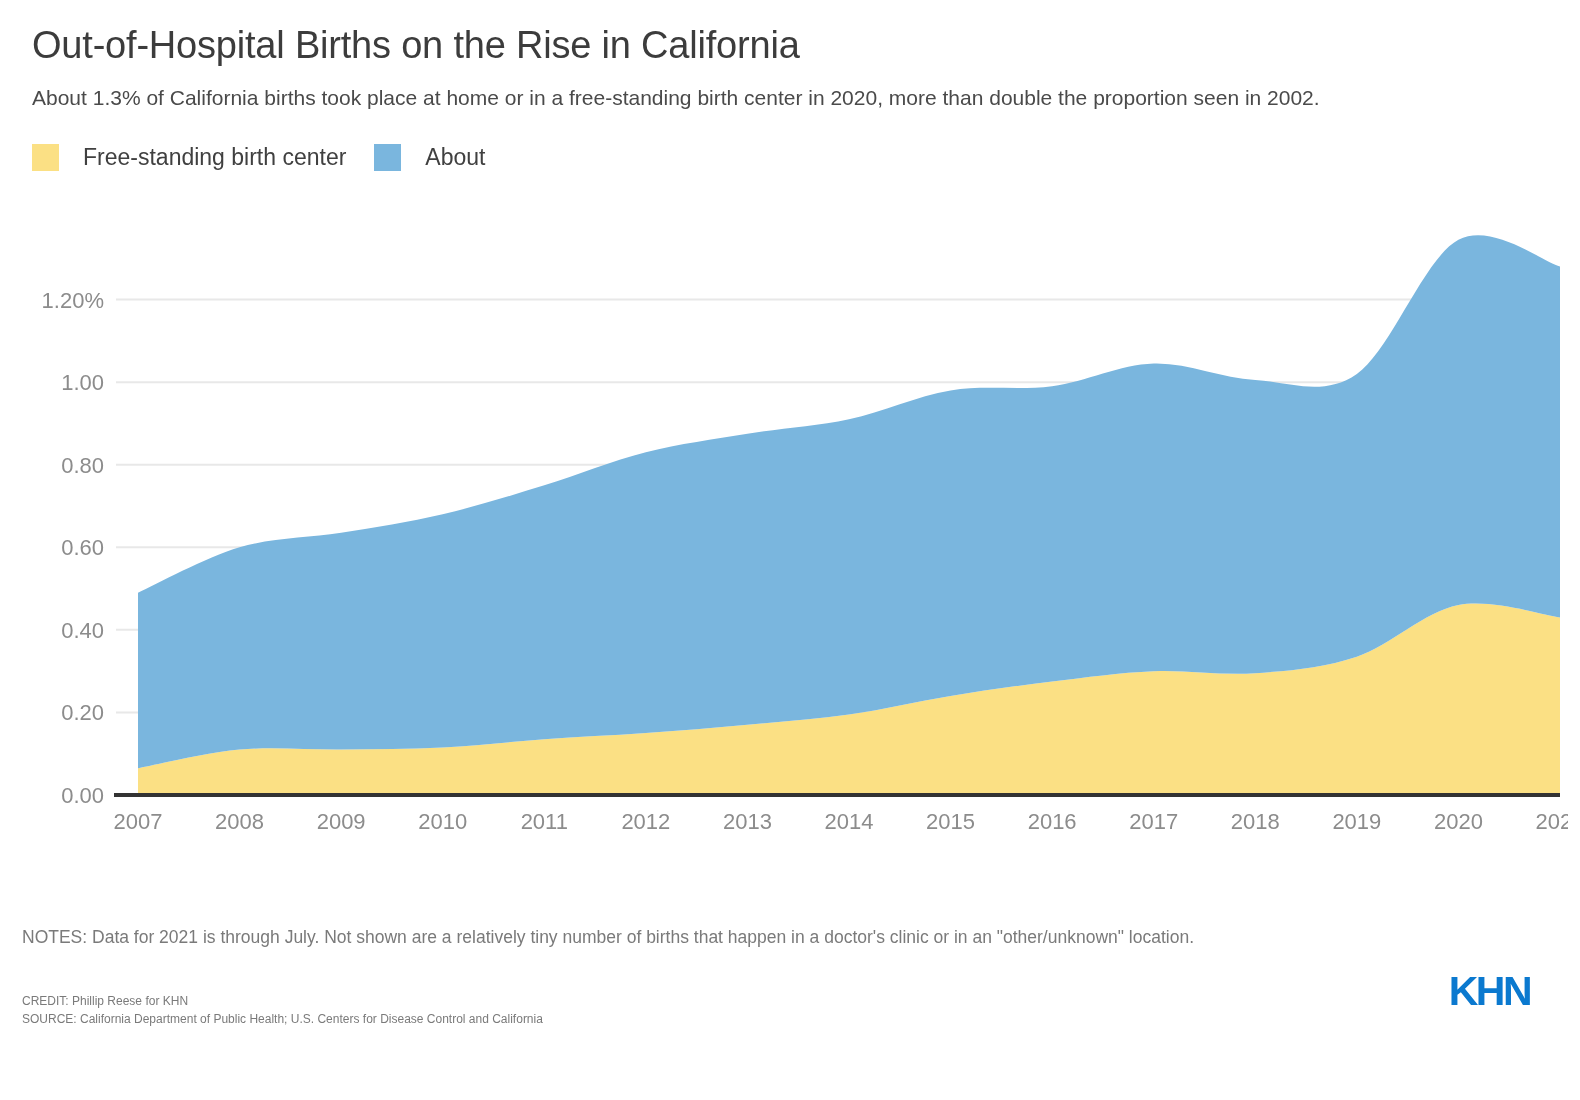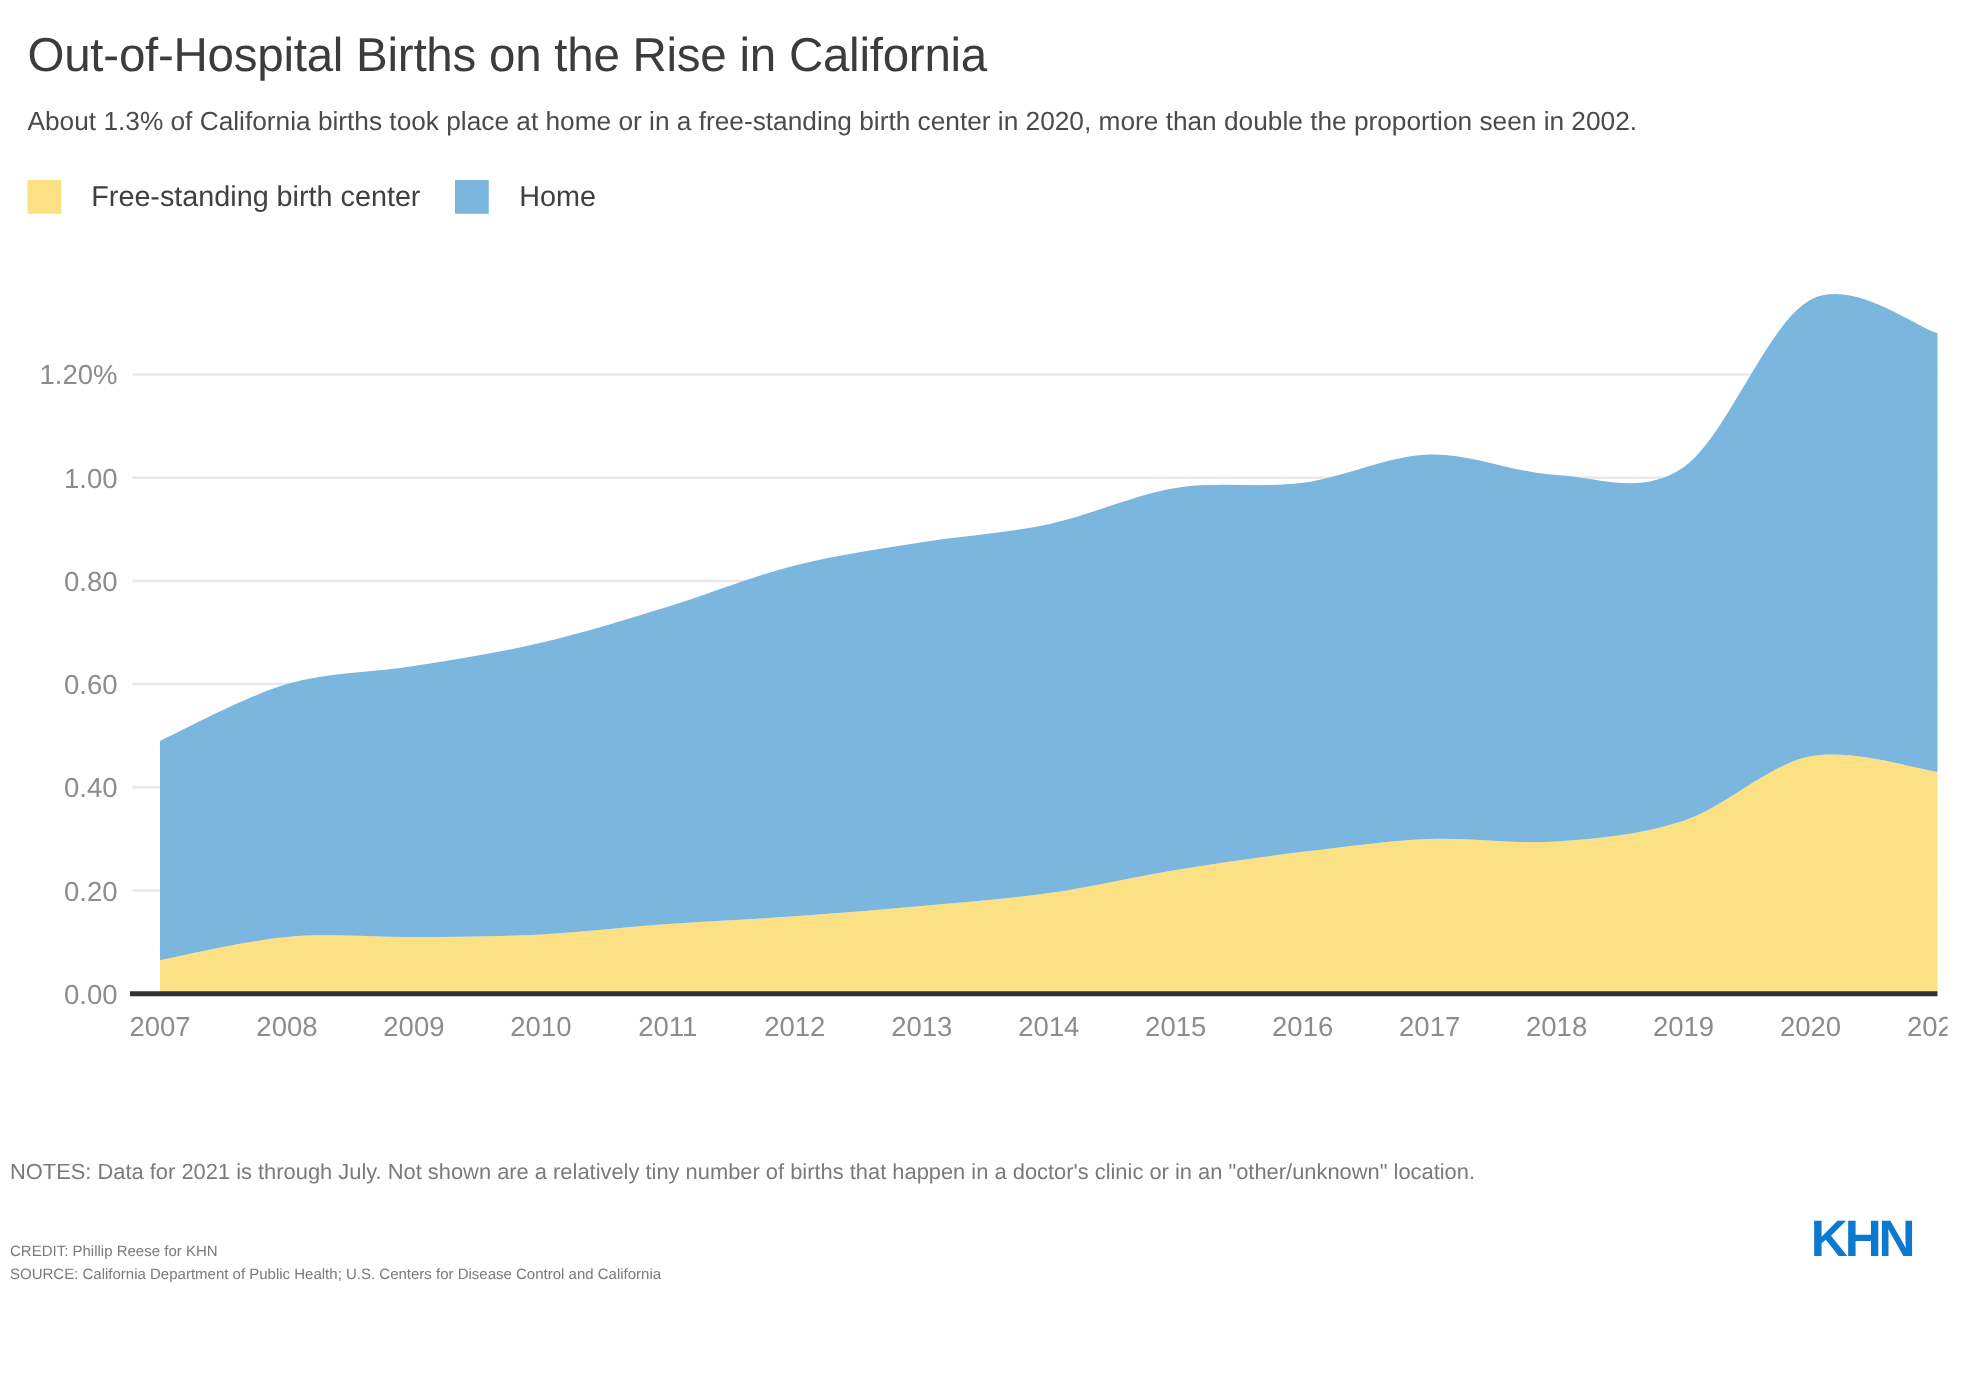--- a/index.html
+++ b/index.html
@@ -13,21 +13,21 @@
     font-family: "Liberation Sans", sans-serif;
     color: #404040;
     overflow: hidden;
     position: relative;
   }
   .page {
     position: relative;
     width: 1580px;
     height: 1100px;
     box-sizing: border-box;
-    padding: 0 22px;
+    padding: 0 32px;
   }
   .chart-title {
     font-size: 38px;
     font-weight: 400;
     color: #3c3c3c;
     letter-spacing: -0.2px;
     margin: 0;
     padding-top: 24px;
     line-height: 1.15;
   }
@@ -67,21 +67,21 @@
     position: relative;
     margin-top: 14px;
     width: 1536px;
     height: 660px;
   }
   .plot-wrap svg {
     display: block;
   }
   .footer {
     position: absolute;
-    left: 8px;
+    left: 22px;
     top: 925px;
     width: 1420px;
   }
   .notes {
     font-size: 17.5px;
     color: #7a7a7a;
     line-height: 1.45;
     margin: 0;
   }
   .credit-block {
@@ -124,21 +124,21 @@
 
   <p class="chart-subtitle">About 1.3% of California births took place at home or in a free-standing birth center in 2020, more than double the proportion seen in 2002.</p>
 
   <div class="legend">
     <div class="legend-item">
       <span class="legend-swatch" style="background:#FBE084"></span>
       <span class="legend-label">Free-standing birth center</span>
     </div>
     <div class="legend-item">
       <span class="legend-swatch" style="background:#7AB6DE"></span>
-      <span class="legend-label">Home</span>
+      <span class="legend-label">About</span>
     </div>
   </div>
 
   <div class="plot-wrap">
     <svg id="chart-svg" width="1536" height="660" viewBox="0 0 1536 660">
       <g id="gridlines">
           <line x1="84" x2="1528" y1="525.4285714285714" y2="525.4285714285714" stroke="#e8e8e8" stroke-width="2"></line>
           <line x1="84" x2="1528" y1="442.85714285714283" y2="442.85714285714283" stroke="#e8e8e8" stroke-width="2"></line>
           <line x1="84" x2="1528" y1="360.2857142857143" y2="360.2857142857143" stroke="#e8e8e8" stroke-width="2"></line>
           <line x1="84" x2="1528" y1="277.71428571428567" y2="277.71428571428567" stroke="#e8e8e8" stroke-width="2"></line>

